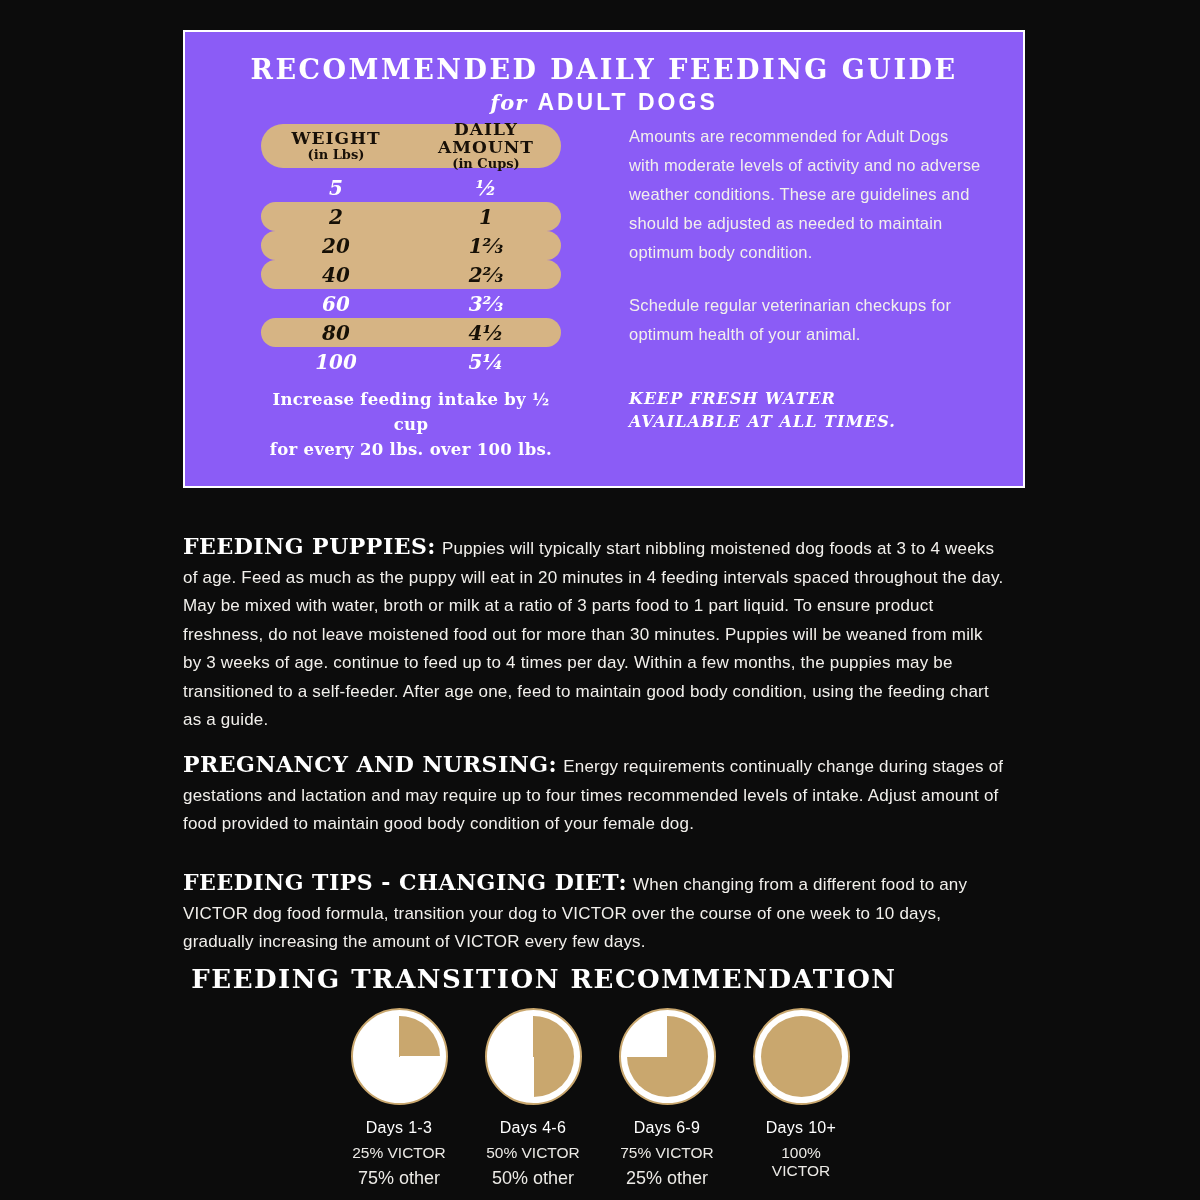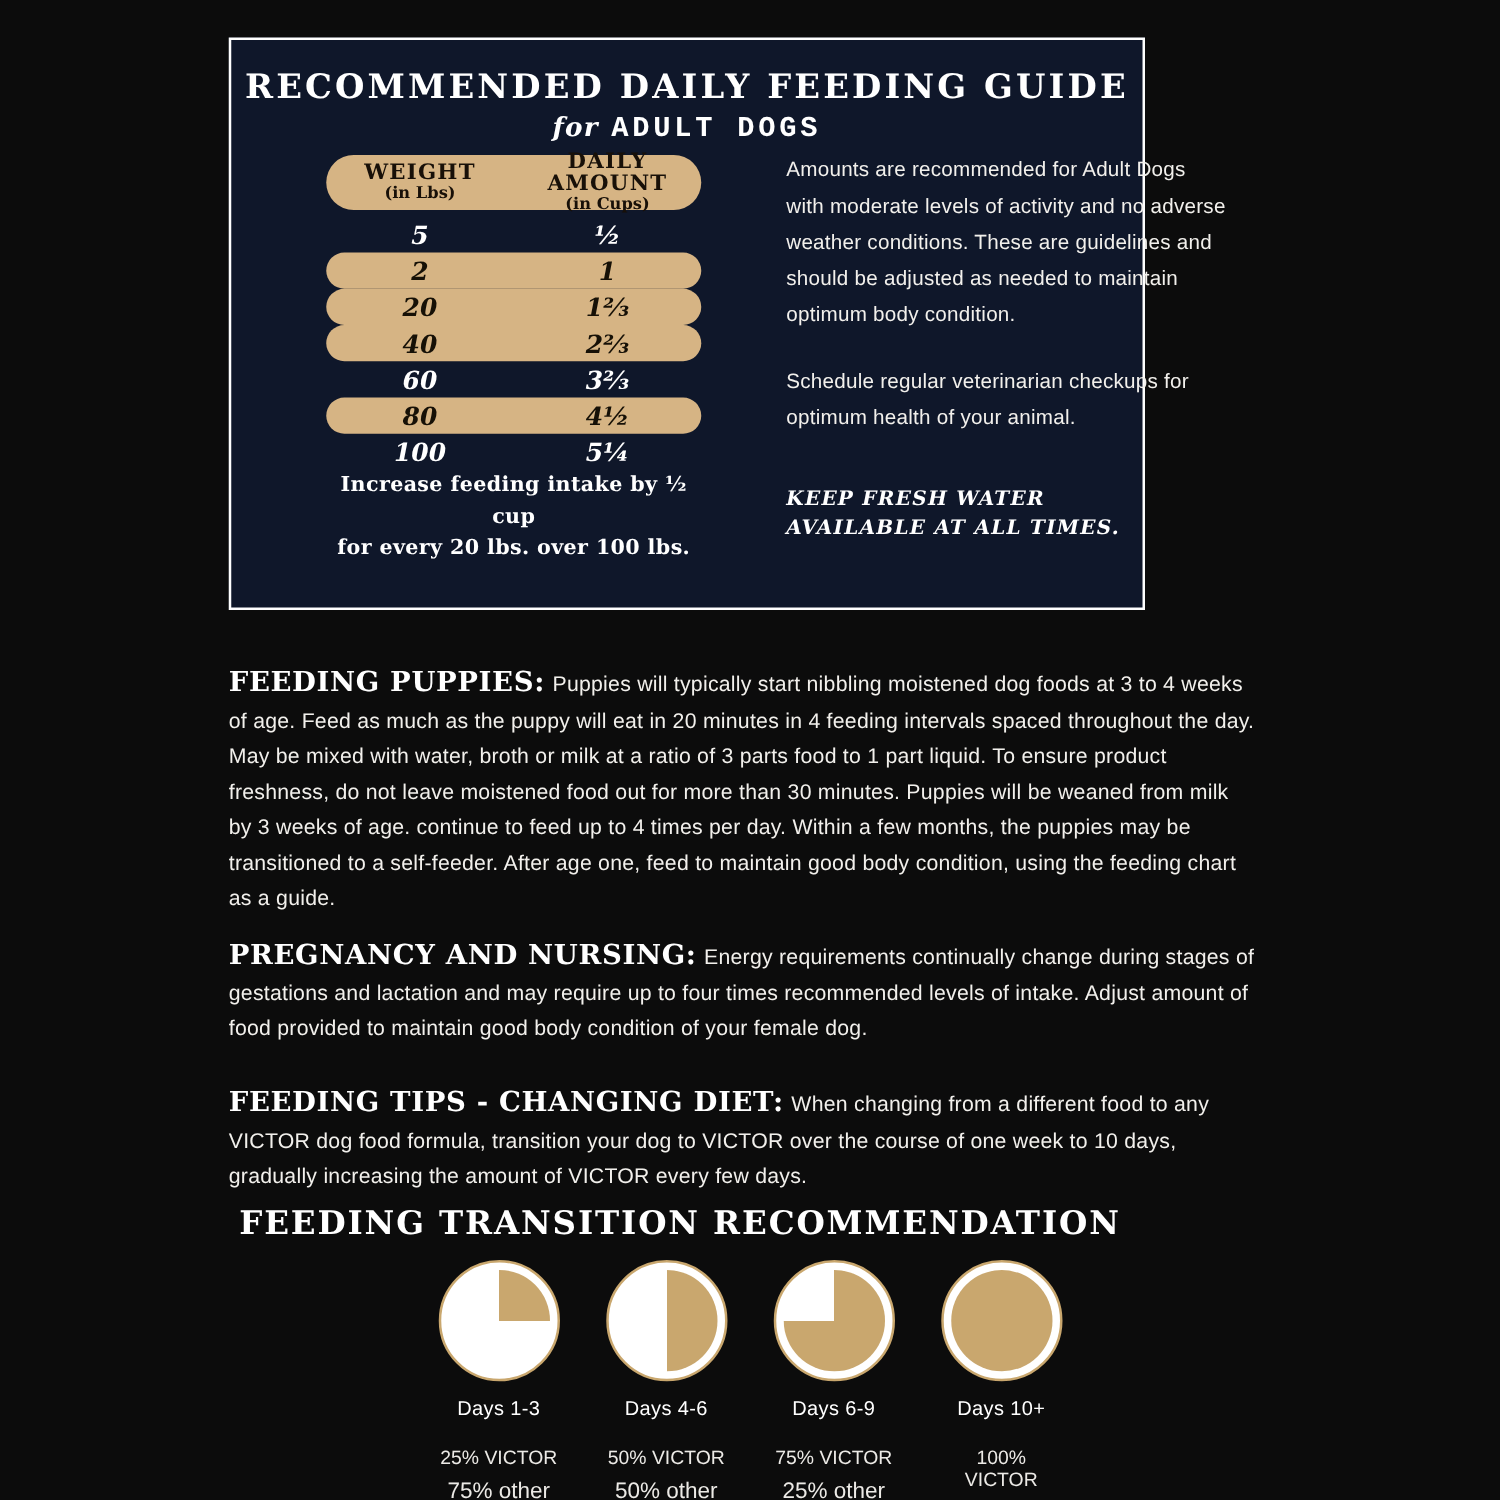--- a/index.html
+++ b/index.html
@@ -14,56 +14,56 @@
     background:var(--bg);
     color:var(--txt);
     font-family:"Liberation Sans", sans-serif;
     position:relative;
     overflow:hidden;
   }
   .slab{font-family:"DejaVu Serif", serif;font-weight:bold;}
 
   
   .guide-box{
-    position:absolute;left:183px;top:30px;width:733px;height:458px;
-    border:2px solid #ffffff;background:#0f172a;
+    position:absolute;left:183px;top:30px;width:842px;height:458px;
+    border:2px solid #ffffff;background:#8b5cf6;
   }
   .gb-title{
     margin-top:22px;text-align:center;font-size:27px;letter-spacing:2.5px;color:#fff;
   }
   .gb-subtitle{
     margin-top:4px;text-align:center;color:#fff;
   }
   .gb-subtitle .for{
     font-family:"DejaVu Serif", serif;font-style:italic;font-weight:bold;
     font-size:21px;margin-right:10px;letter-spacing:1px;margin-top:36px;
   }
   .gb-subtitle .dogs{
-    font-family:Liberation Mono, monospace;font-weight:bold;font-size:23px;letter-spacing:3px;
+    font-family:Liberation Sans, sans-serif;font-weight:bold;font-size:23px;letter-spacing:3px;
   }
 
   
   .t-col{position:absolute;left:76px;top:92px;width:300px;}
   .t-head{
     background:var(--tan);border-radius:22px;height:44px;
     display:flex;align-items:center;color:#181008;text-align:center;
   }
   .t-head .cell{flex:1;line-height:1.05;}
   .t-head .big{font-size:17px;letter-spacing:1px;}
   .t-head .small{font-size:13px;}
   .t-rows{margin-top:5px;}
   .t-row{
     height:29px;display:flex;align-items:center;text-align:center;
     font-family:"DejaVu Serif", serif;font-weight:bold;font-style:italic;
     font-size:20px;color:#fff;
   }
   .t-row .cell{flex:1;}
   .t-row.hl{background:var(--tan);border-radius:15px;color:#161006;}
   .t-note{
-    text-align:center;font-size:16.5px;line-height:1.5;
+    margin-top:12px;text-align:center;font-size:16.5px;line-height:1.5;
     color:#fff;letter-spacing:.3px;
   }
 
   
   .r-col{position:absolute;left:444px;top:90px;width:352px;color:#f2f0ec;}
   .r-col p{font-size:16.5px;line-height:29px;letter-spacing:.2px;}
   .r-col .p2{margin-top:24px;}
   .callout{
     margin-top:38px;font-family:"DejaVu Serif", serif;font-weight:bold;font-style:italic;
     font-size:16px;line-height:1.45;letter-spacing:1px;color:#fff;white-space:nowrap;
@@ -94,21 +94,21 @@
     border:2px solid var(--pie-tan);
     background:#fff;
     display:flex;align-items:center;justify-content:center;
   }
   .pie-inner{
     width:81px;height:81px;border-radius:50%;
     background:#fff;
   }
   .pie-labels{margin-top:14px;text-align:center;}
   .pie-days{font-size:16px;font-weight:normal;color:#fff;letter-spacing:.3px;}
-  .pie-victor{margin-top:21px;font-size:15.5px;color:#eceae6;}
+  .pie-victor{margin-top:7px;font-size:15.5px;color:#eceae6;}
   .pie-other{margin-top:6px;font-size:18px;color:#eceae6;}
 </style>
 </head>
 <body>
 
 <div class="guide-box">
   <div class="gb-title slab">RECOMMENDED DAILY FEEDING GUIDE</div>
   <div class="gb-subtitle">
     <span class="for">for</span><span class="dogs">ADULT DOGS</span>
   </div>

